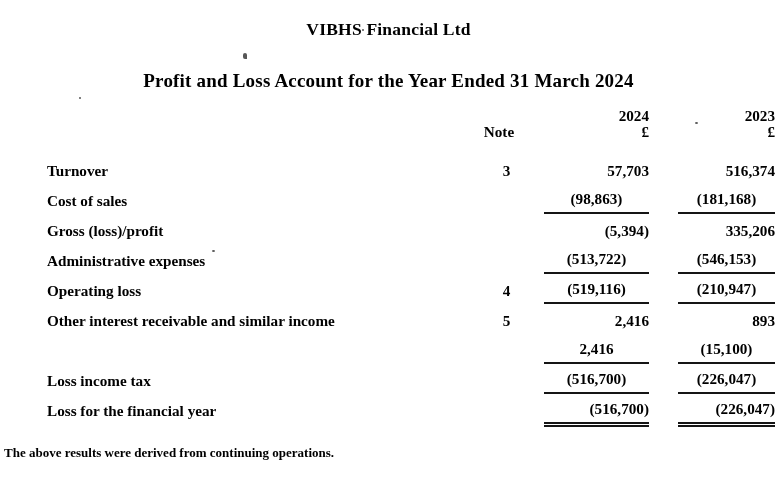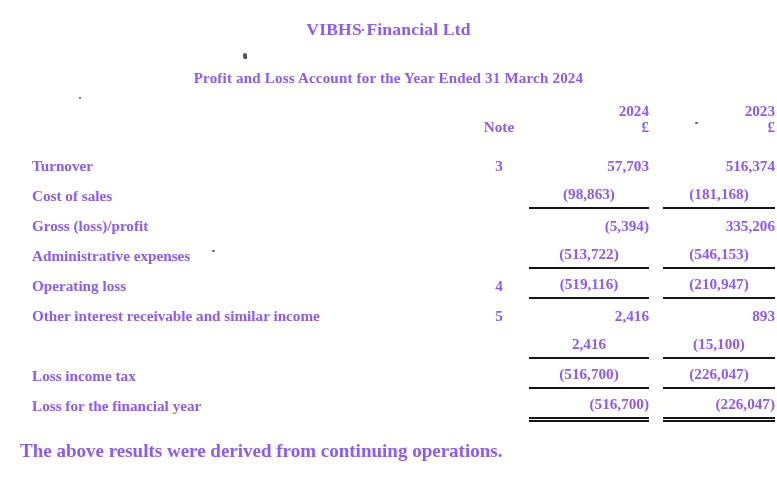--- a/index.html
+++ b/index.html
@@ -6,71 +6,71 @@
     margin: 0;
     padding: 0;
     background: #ffffff;
   }
   .page {
     position: relative;
     width: 777px;
     height: 502px;
     background: #ffffff;
     font-family: "Liberation Serif", serif;
-    color: #8b5cf6;
+    color: #000000;
     overflow: hidden;
   }
   .doc-title {
     margin: 0;
     padding-top: 19px;
     text-align: center;
     font-size: 17.5px;
     font-weight: bold;
     letter-spacing: 0.2px;
   }
   .doc-subtitle {
     margin-top: 30px;
     text-align: center;
-    font-size: 15px;
+    font-size: 19px;
     font-weight: bold;
     letter-spacing: 0.2px;
   }
   .finrow {
     display: grid;
     grid-template-columns: 437px 60px 120px 14px 112px;
     padding-left: 32px;
     align-items: end;
   }
   .cell { font-size: 15.2px; font-weight: 600; line-height: 1.1; }
   .cell.label  { text-align: left; }
   .cell.note   { text-align: center; }
   .cell.val    { text-align: right; }
   .hdr { margin-top: 16px; }
   .hdr .finrow { height: 16px; }
   .hdr .cell { font-weight: bold; font-size: 15.2px; }
   .rows { margin-top: 14px; }
   .rows .finrow { height: 30px; }
-  .rows .cell { padding-bottom: 4px; }
+  .rows .cell { padding-bottom: 4px; margin-left: 15px; }
   .val.u1 { border-bottom: 2.2px solid #151515; text-align: center; }
   .val.u2 {
     position: relative;
     border-bottom: 2.2px solid #151515;
   }
   .val.u2::after {
     content: "";
     position: absolute;
     left: 0; right: 0;
     bottom: -4.5px;
     height: 1.6px;
     background: #151515;
   }
   .footnote {
     margin-top: 21px;
-    padding-left: 20px;
-    font-size: 19px;
+    padding-left: 4px;
+    font-size: 13px;
     font-weight: 600;
   }
   .speck {
     position: absolute;
     background: #3a3a3a;
     border-radius: 50%;
     opacity: 0.85;
   }
   .speck.s1 { left: 243px; top: 53px; width: 4px; height: 6px; border-radius: 2px 2px 0 2px; }
   .speck.s2 { left: 362px; top: 29px; width: 2px; height: 2px; }

